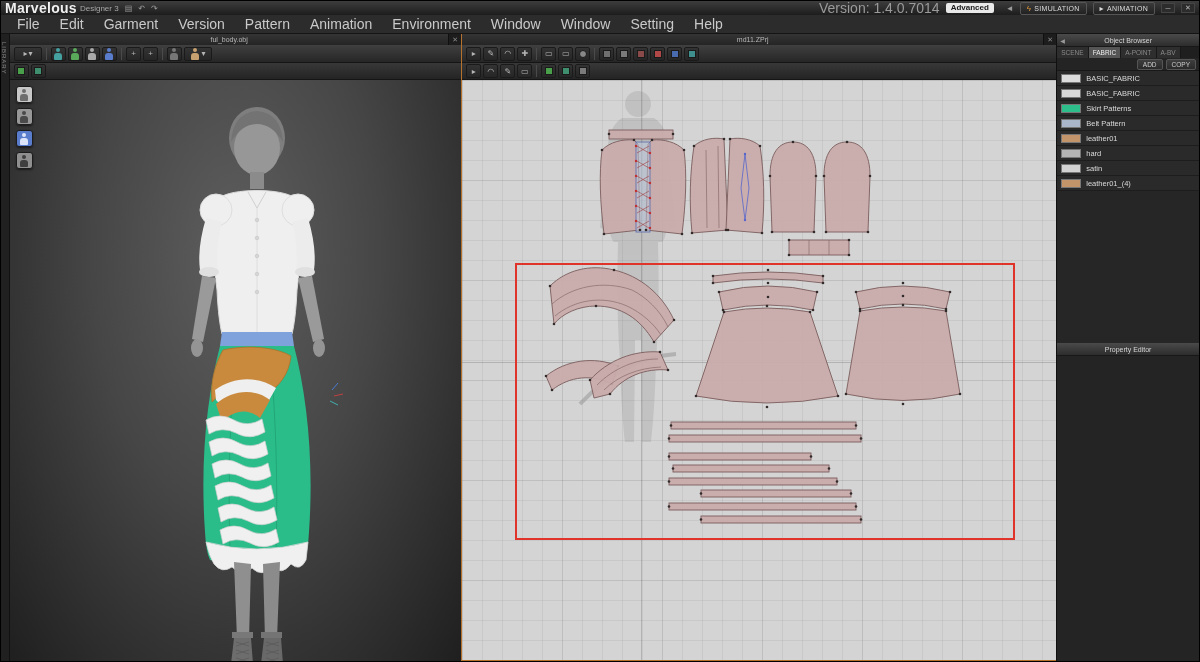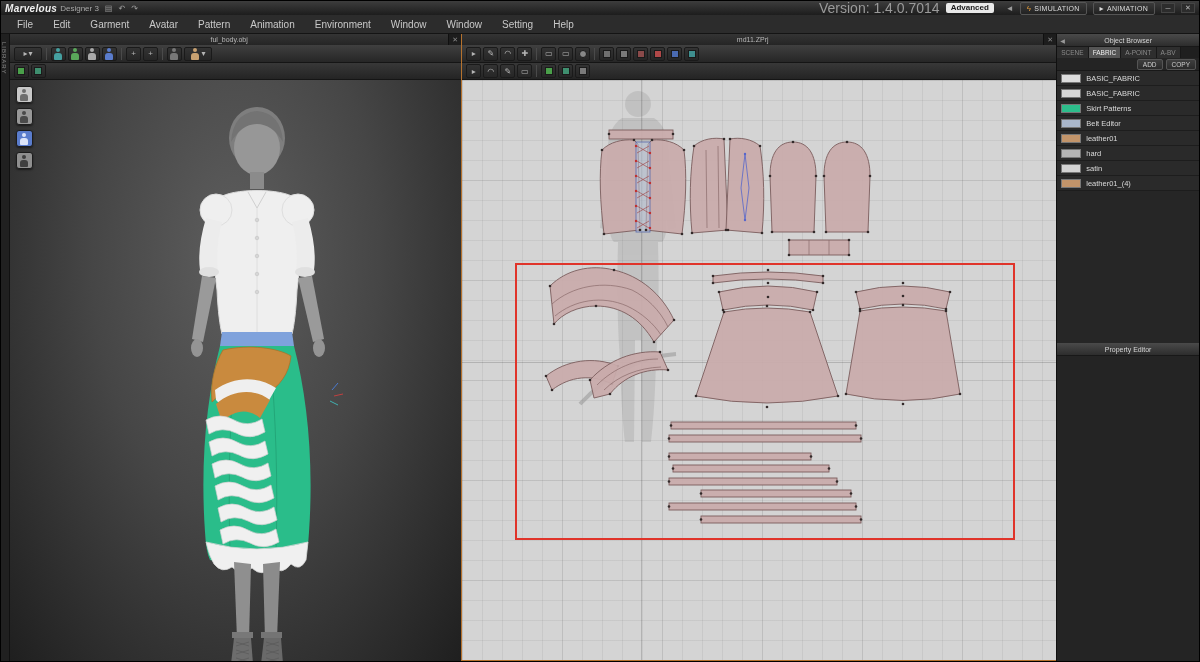--- a/index.html
+++ b/index.html
@@ -3,38 +3,38 @@
 <meta charset="utf-8">
 <style>
   * { margin:0; padding:0; box-sizing:border-box; }
   html,body { width:1200px; height:662px; overflow:hidden; background:#161616;
     font-family:"Liberation Sans", sans-serif; -webkit-font-smoothing:antialiased; }
   .app { width:1200px; height:662px; display:flex; flex-direction:column; border:1px solid #000; }
 
   
   .titlebar { height:14px; background:linear-gradient(#3d3d3d,#1d1d1d); display:flex;
     align-items:center; padding:0 4px; color:#ccc; font-size:9px; flex:0 0 auto; }
-  .app-name { font-size:10px; font-weight:bold; color:#f0f0f0; letter-spacing:.3px;font-style:italic; }
+  .app-name { font-size:14px; font-weight:bold; color:#f0f0f0; letter-spacing:.3px; }
   .app-edition { font-size:8px; color:#a8a8a8; margin-left:3px; }
   .tb-ico { font-size:8px; color:#9a9a9a; margin-left:6px; cursor:default; }
   .tb-right { margin-left:auto; display:flex; align-items:center; gap:6px; }
   .version { font-size:14px; color:#9a9a9a; }
   .adv-badge { background:#e9e9e9; color:#1a1a1a; font-size:8px; font-weight:bold;
     padding:0 5px; border-radius:2px; line-height:10px; }
   .mode-btn { display:flex; align-items:center; gap:3px; font-size:7px; color:#ddd;
     background:linear-gradient(#3a3a3a,#222); border:1px solid #555; border-radius:2px;
     padding:1px 6px; letter-spacing:.3px; }
   .mode-btn .bolt { font-size:8px; }
   .win-btn { width:14px; height:10px; background:#2c2c2c; border:1px solid #444; color:#bbb;
     font-size:7px; display:flex; align-items:center; justify-content:center; }
 
   
   .menubar { height:19px; background:#2c2c2c; border-bottom:1px solid #141414; display:flex;
     align-items:center; padding:0 6px; flex:0 0 auto; }
-  .menu-item { font-size:10px; color:#c9c9c9; padding:0 10px; line-height:19px; cursor:default; }
+  .menu-item { font-size:14px; color:#c9c9c9; padding:0 10px; line-height:19px; cursor:default; }
 
   
   .main { flex:1; display:flex; min-height:0; }
   .library-strip { width:9px; background:#202020; border-right:1px solid #111;
     writing-mode:vertical-lr; text-orientation:mixed; font-size:6px; color:#8a8a8a;
     letter-spacing:1px; padding-top:8px; }
 
   .vp { display:flex; flex-direction:column; min-width:0; }
   .vp3d { width:452px; }
   .vp2d { width:596px; border-left:1px solid #b5722e; border-bottom:1px solid #b5722e; }
@@ -134,21 +134,21 @@
       </span>
       <span class="win-btn">─</span>
       <span class="win-btn">✕</span>
     </div>
   </div>
 
   <div class="menubar">
     <span class="menu-item">File</span>
     <span class="menu-item">Edit</span>
     <span class="menu-item">Garment</span>
-    <span class="menu-item">Avatar</span>
+    <span class="menu-item">Version</span>
     <span class="menu-item">Pattern</span>
     <span class="menu-item">Animation</span>
     <span class="menu-item">Environment</span>
     <span class="menu-item">Window</span>
     <span class="menu-item">Window</span>
     <span class="menu-item">Setting</span>
     <span class="menu-item">Help</span>
   </div>
 
   <div class="main">
@@ -558,21 +558,21 @@
         <div class="fabric-row">
           <span class="fabric-swatch" style="background: rgb(216, 216, 216);"></span>
           <span class="fabric-name">BASIC_FABRIC</span>
         </div>
         <div class="fabric-row">
           <span class="fabric-swatch" style="background: rgb(45, 189, 139);"></span>
           <span class="fabric-name">Skirt Patterns</span>
         </div>
         <div class="fabric-row">
           <span class="fabric-swatch" style="background: rgb(169, 182, 202);"></span>
-          <span class="fabric-name">Belt Editor</span>
+          <span class="fabric-name">Belt Pattern</span>
         </div>
         <div class="fabric-row">
           <span class="fabric-swatch" style="background: rgb(194, 148, 106);"></span>
           <span class="fabric-name">leather01</span>
         </div>
         <div class="fabric-row">
           <span class="fabric-swatch" style="background: rgb(180, 180, 180);"></span>
           <span class="fabric-name">hard</span>
         </div>
         <div class="fabric-row">

